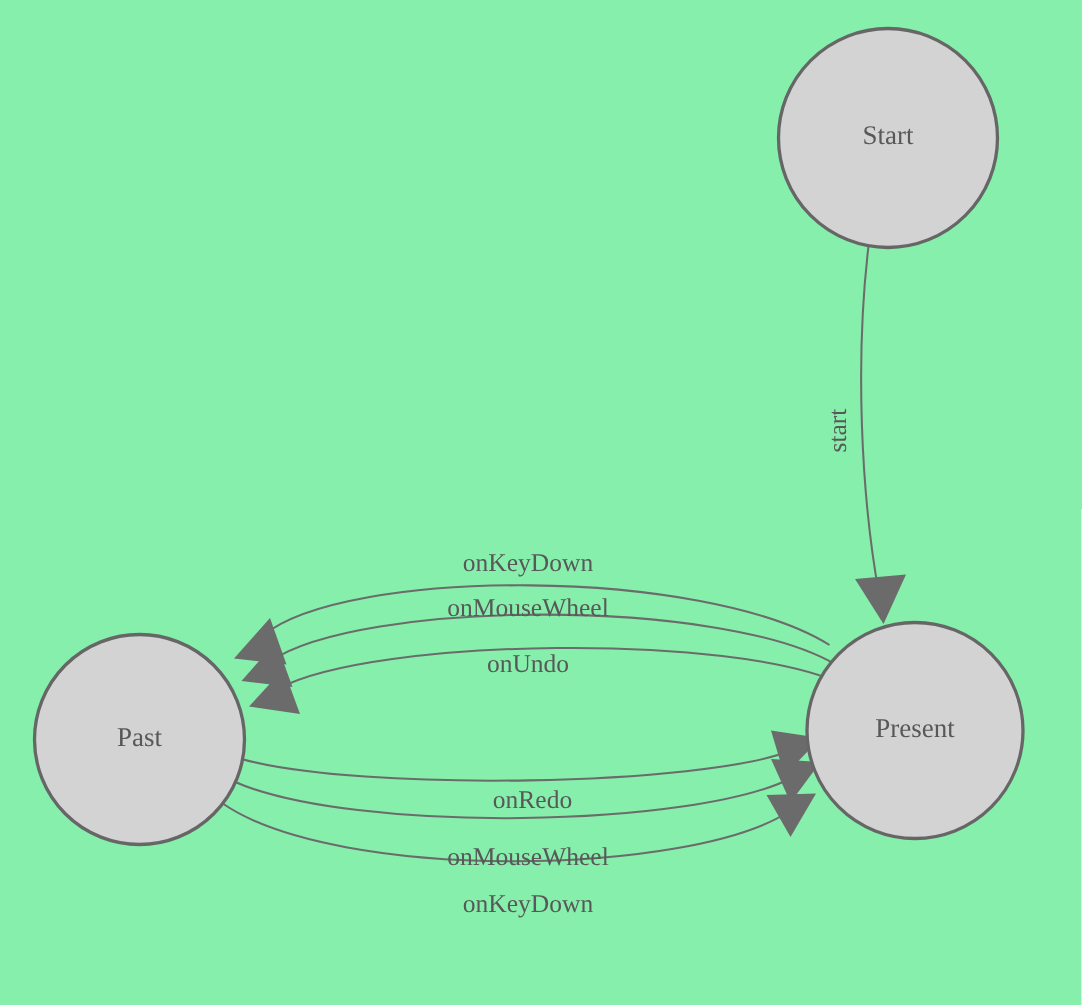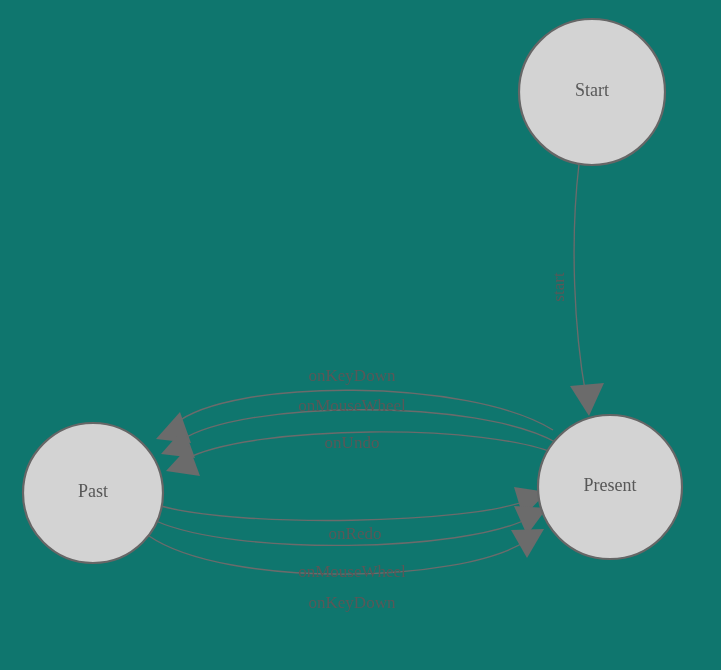--- a/index.html
+++ b/index.html
@@ -7,21 +7,21 @@
     padding: 0;
     background: #ffffff;
   }
   body {
     font-family: "Liberation Serif", "DejaVu Serif", serif;
   }
   #diagram-canvas {
     position: relative;
     width: 721px;
     height: 670px;
-    background: #0f766e;
+    background: #86efac;
     overflow: hidden;
     text-decoration: underline;
   }
   #graph-svg {
     position: absolute;
     left: 0;
     top: 0;
     width: 721px;
     height: 670px;
   }

